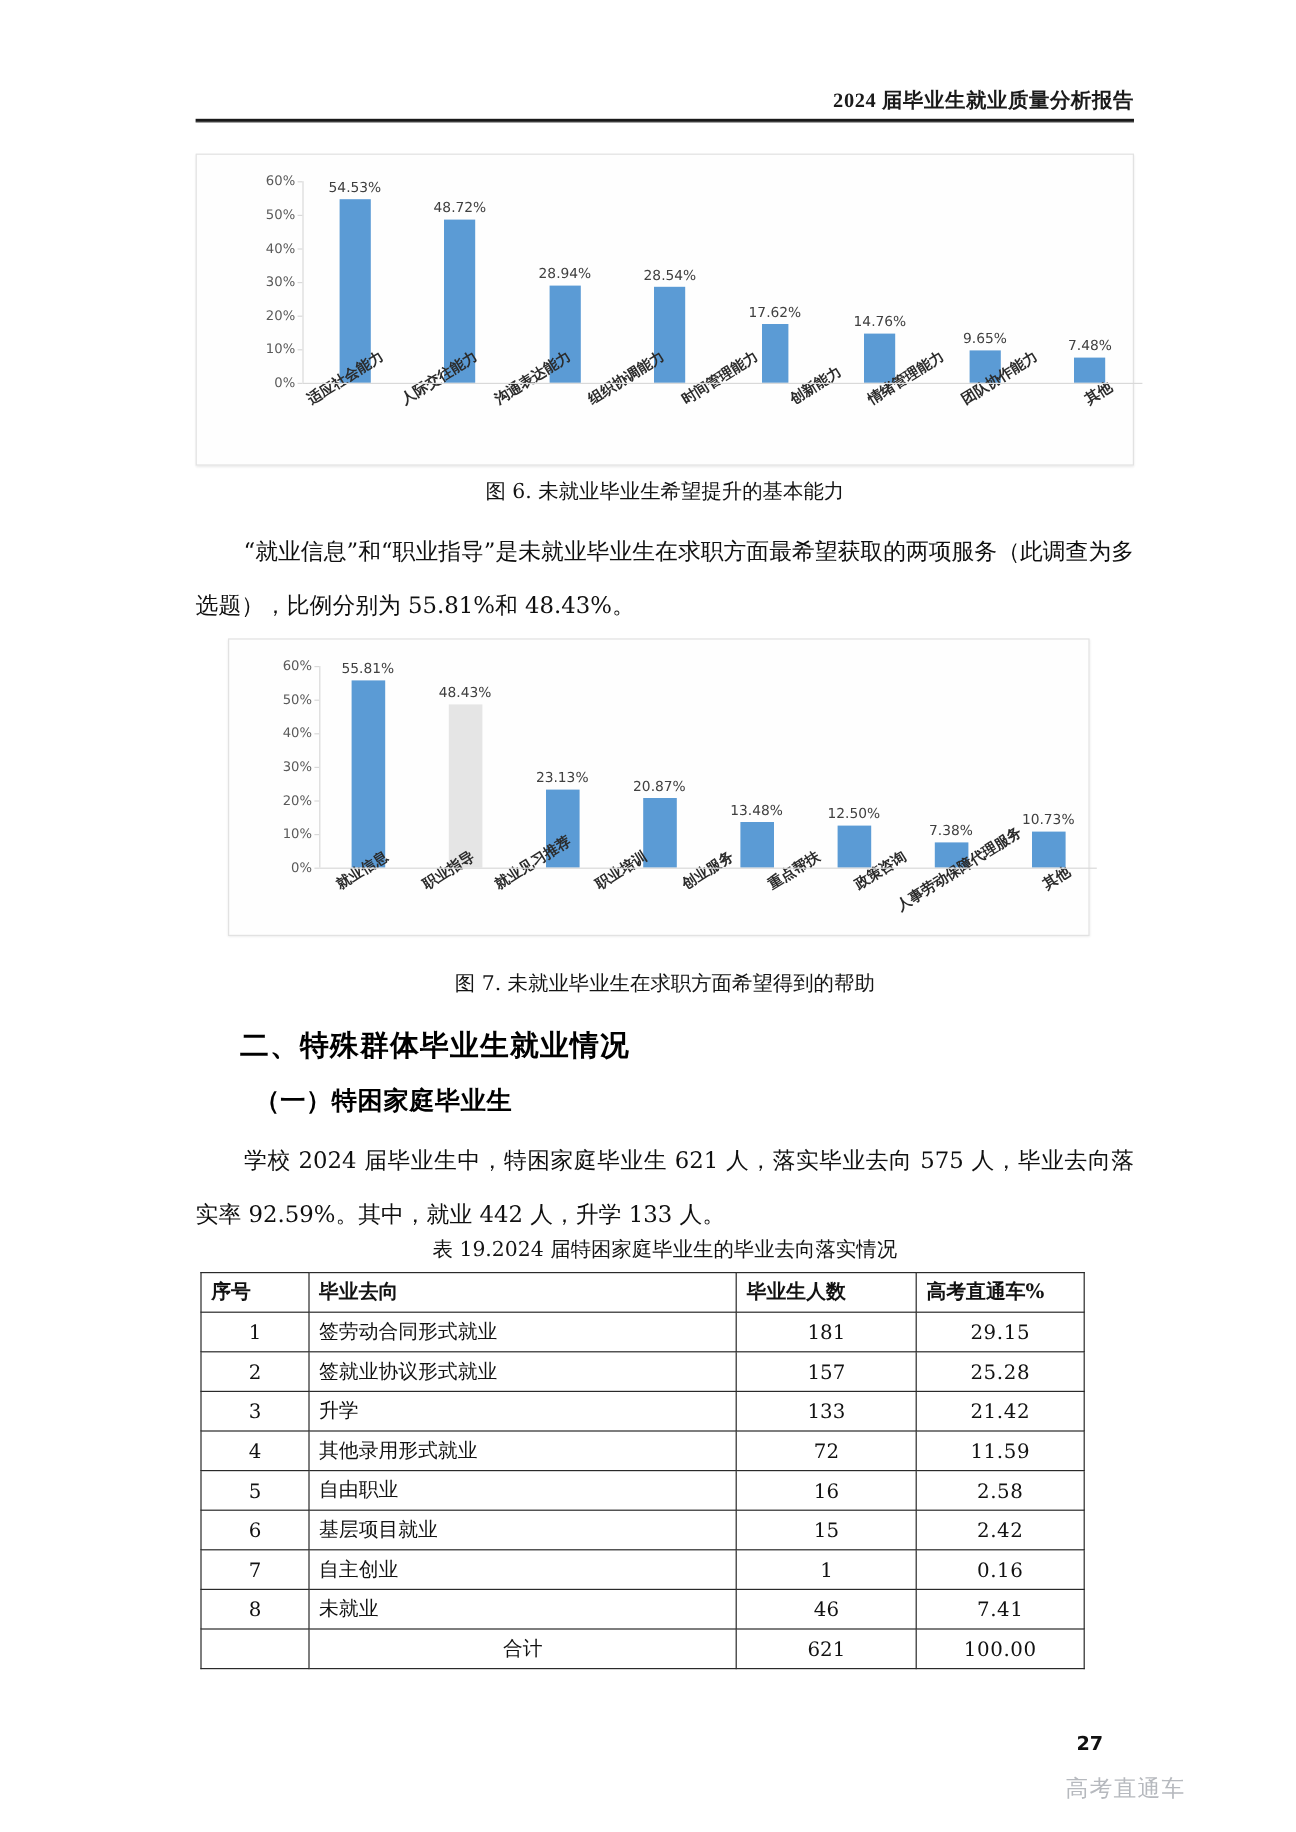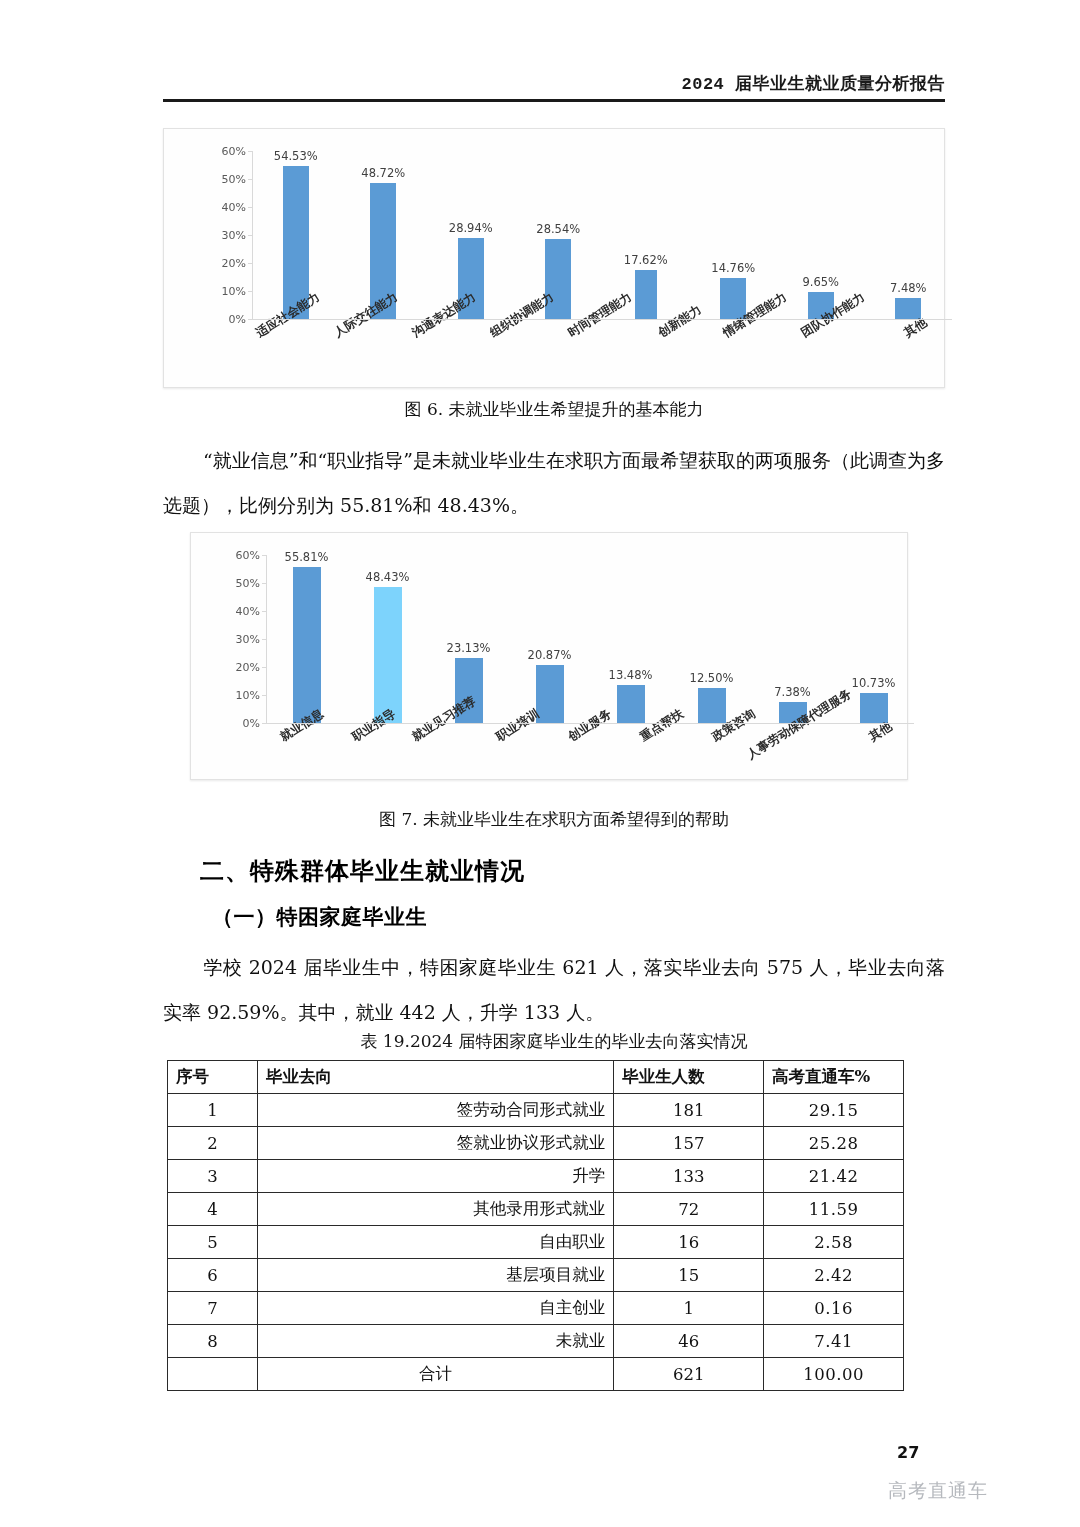--- a/index.html
+++ b/index.html
@@ -21,21 +21,21 @@
     position: absolute;
     left: 163px; top: 72px; width: 782px;
   }
   .header-title {
     text-align: right;
     font-size: 17px;
     font-weight: 700;
     letter-spacing: 0.5px;
     color: #1a1a1a;
     padding-bottom: 4px;
-    font-family: Liberation Mono, monospace;
+    font-family: Liberation Serif, serif;
   }
   .header-rule {
     border-top: 2.5px solid #1a1a1a;
     border-bottom: 1px solid #1a1a1a;
     height: 3px;
     width: 100%;
   }
 
   
   .chart-frame {
@@ -182,21 +182,21 @@
     font-weight: normal;
     color: #121212;
     padding: 0 8px;
   }
   table.data th { font-weight: 700; text-align: left; }
   col.c-idx  { width: 90px; }
   col.c-dest { width: 357px; }
   col.c-num  { width: 150px; }
   col.c-pct  { width: 140px; }
   td.idx { text-align: center; }
-  td.dest { text-align: right; padding-left: 14px; }
+  td.dest { text-align: left; padding-left: 14px; }
   td.num { text-align: center; }
   td.pct { text-align: center; letter-spacing: 0.5px; }
   td.total-label { text-align: center; }
 
   
   .page-number {
     position: absolute;
     left: 897px; top: 1443px;
     font-size: 16px;
     font-weight: 700;
@@ -315,21 +315,21 @@
           <div class="ytick" style="top: 28px;">50%</div>
           <div class="ytick" style="top: 0px;">60%</div>
         </div>
       <div class="bars" id="c2-bars" style="left: 75px; top: 22px; width: 648px; height: 168px;">
           <div class="bar-slot">
             <div class="bar" style="height: 156.268px; background: rgb(91, 155, 213); width: 28px; text-decoration: underline;">
               <div class="bar-val">55.81%</div>
             </div>
           </div>
           <div class="bar-slot">
-            <div class="bar" style="height: 135.604px; background: #7dd3fc; width: 28px;">
+            <div class="bar" style="height: 135.604px; background: #e5e5e5; width: 28px;">
               <div class="bar-val">48.43%</div>
             </div>
           </div>
           <div class="bar-slot">
             <div class="bar" style="height: 64.764px; background: rgb(91, 155, 213); width: 28px;">
               <div class="bar-val">23.13%</div>
             </div>
           </div>
           <div class="bar-slot">
             <div class="bar" style="height: 58.436px; background: rgb(91, 155, 213); width: 28px;">

